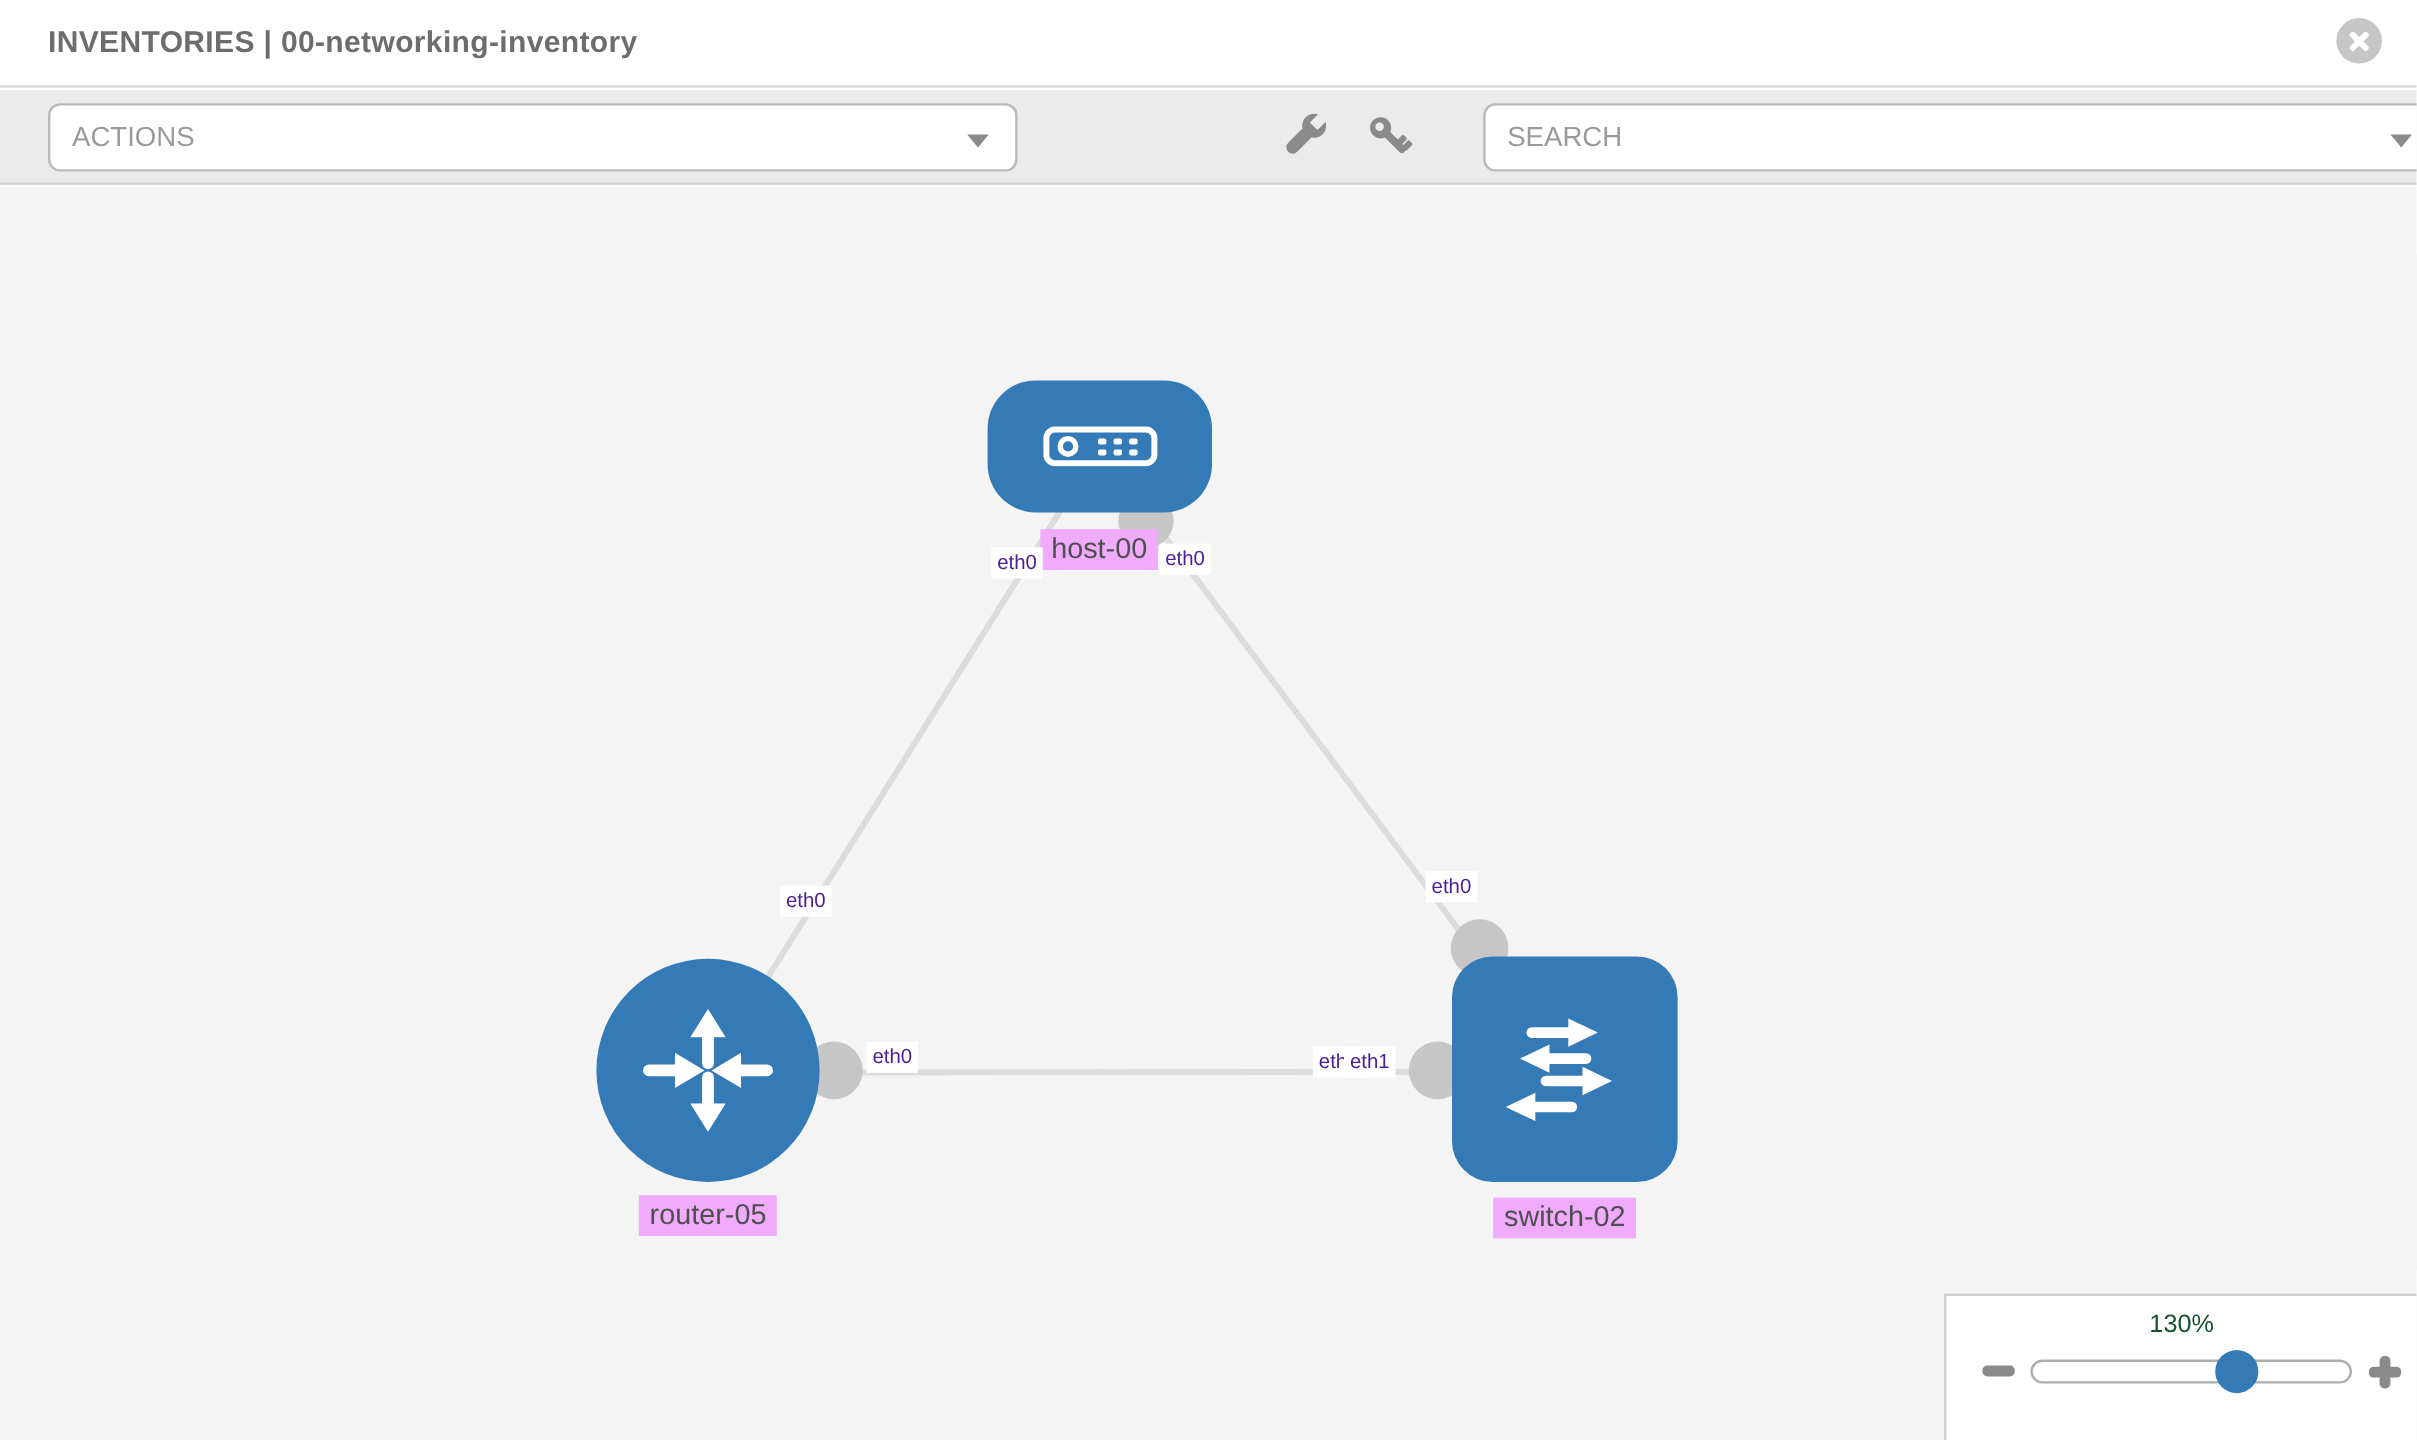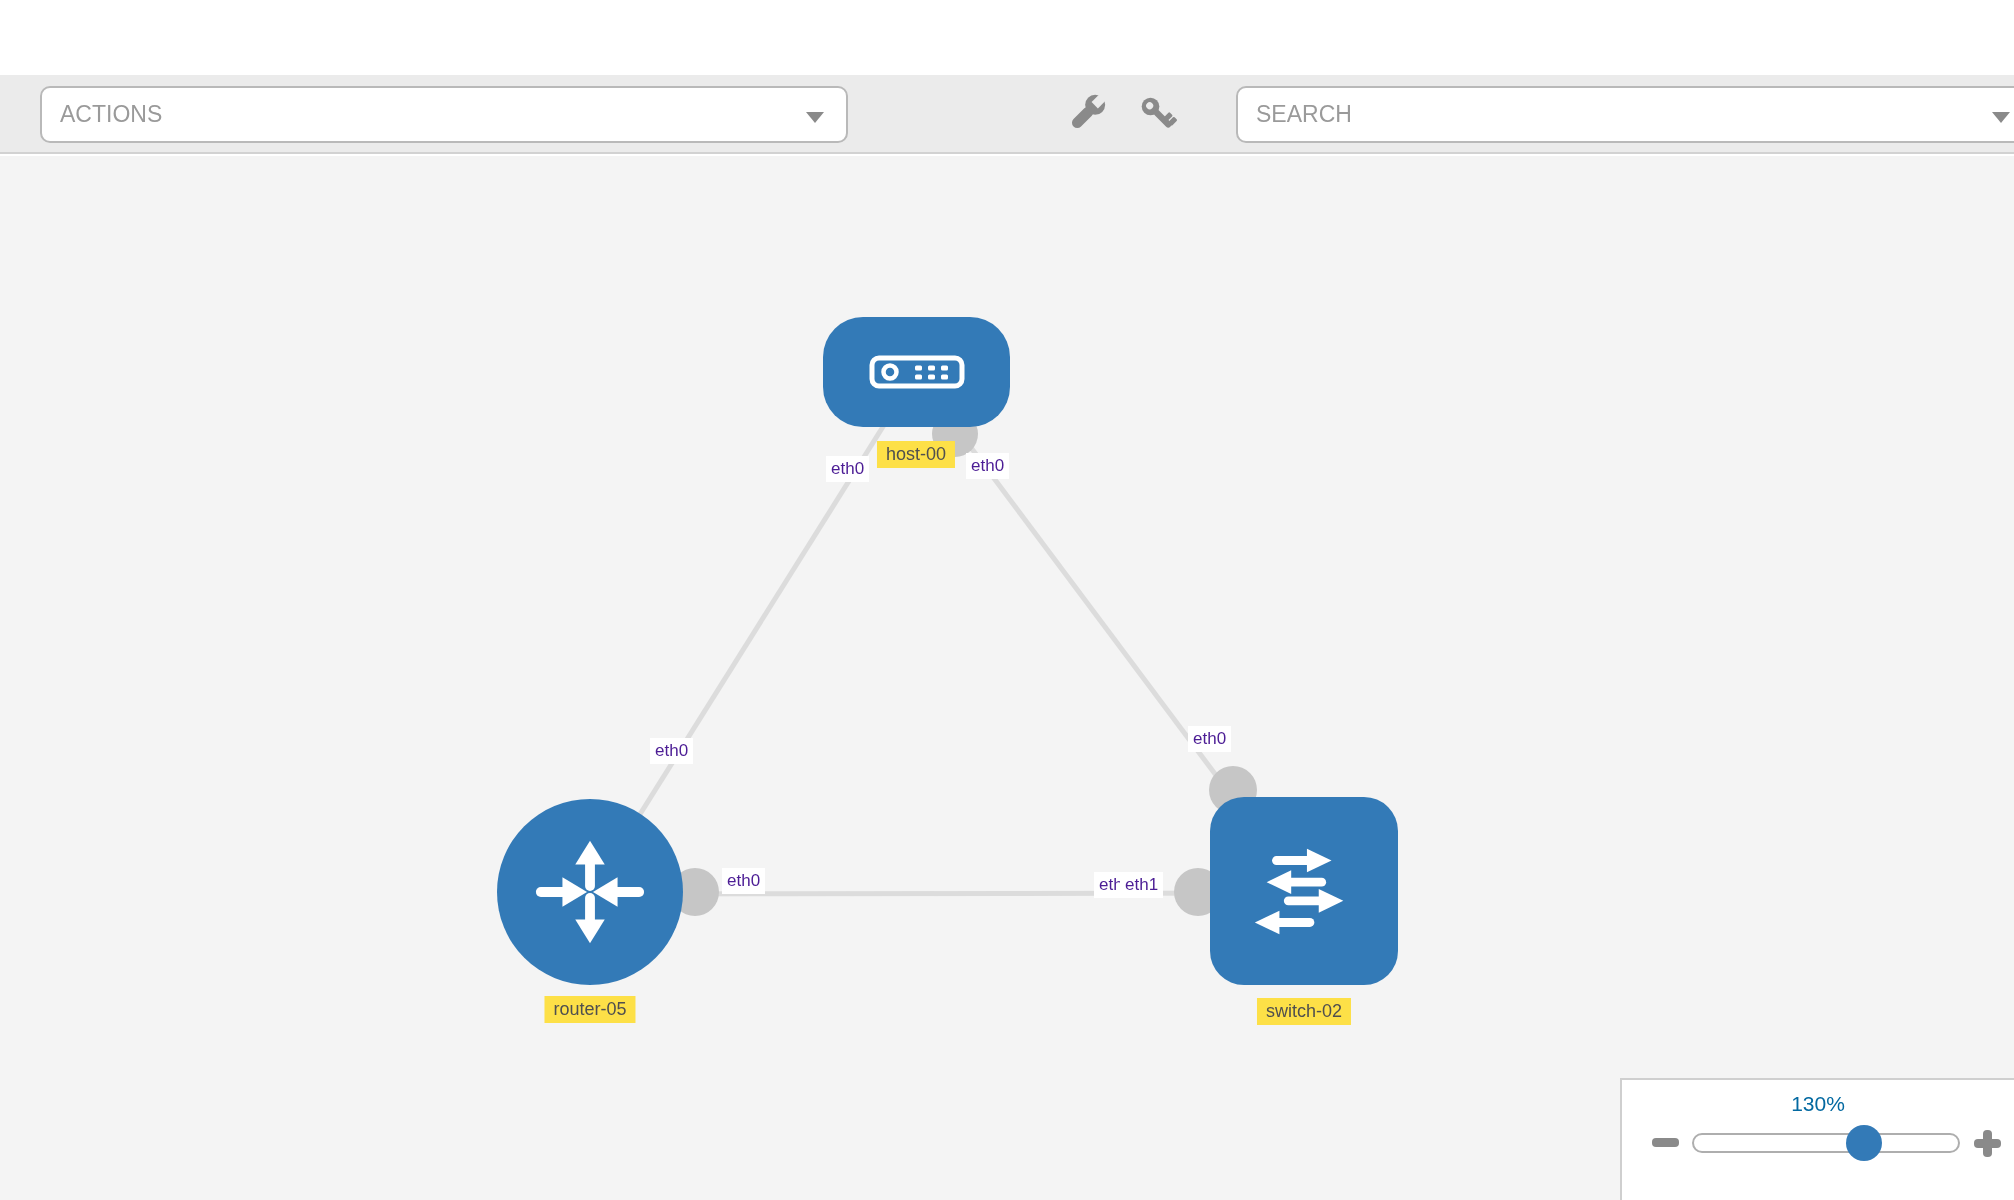--- a/index.html
+++ b/index.html
@@ -47,60 +47,64 @@
   .node { position:absolute; background:#337ab7; display:flex; align-items:center; justify-content:center; cursor:pointer; }
   .node-host   { left:823px;  top:161px; width:187px; height:110px; border-radius:40px; }
   .node-router { left:497px;  top:643px; width:186px; height:186px; border-radius:50%;  }
   .node-switch { left:1210px; top:641px; width:188px; height:188px; border-radius:34px; }
 
   .chip {
     position:absolute; background:#fff; color:#4c1d95; font-size:17px; line-height:1.3;
     padding:2px 5px; white-space:nowrap;
   }
   .node-label {
-    position:absolute; background:#fde047; color:#4f4f4f; font-size:18px; line-height:1.25;
+    position:absolute; background:#f0abfc; color:#4f4f4f; font-size:24px; line-height:1.25;
     padding:2px 9px; white-space:nowrap; transform:translateX(-50%);
   }
   .lbl-host   { left:916px;  top:285px; }
   .lbl-router { left:590px;  top:840px; }
   .lbl-switch { left:1304px; top:842px; }
 
   .chip-host-l   { left:826px;  top:300px; }
   .chip-host-r   { left:966px;  top:297px; }
   .chip-router-t { left:650px;  top:582px; }
   .chip-switch-t { left:1188px; top:570px; }
   .chip-router-r { left:722px;  top:712px; }
   .chip-sw-eth0  { left:1094px; top:716px; z-index:3; }
   .chip-sw-eth1  { left:1120px; top:716px; z-index:4;text-align:center; }
 
   
   .zoom-panel {
     position:absolute; left:1620px; top:922px; width:394px; height:122px;
     background:#fff; border-top:2px solid #cfcfcf; border-left:2px solid #cfcfcf;
   }
-  .zoom-level { position:absolute; left:0; top:12px; width:100%; text-align:center; font-size:21px; color:#0369a1; }
+  .zoom-level { position:absolute; left:0; top:12px; width:100%; text-align:center; font-size:21px; color:#14532d; }
   .hbar { position:absolute; width:27px; height:9px; border-radius:4px; background:#8a8a8a; }
   .minus-btn { left:30px; top:58px; cursor:pointer; }
   .plus-btn  { position:absolute; left:352px; top:50px; width:27px; height:27px; cursor:pointer; }
   .plus-btn::before { content:""; position:absolute; left:0; top:9px; width:27px; height:9px; border-radius:4px; background:#8a8a8a; }
   .plus-btn::after  { content:""; position:absolute; left:9px; top:0; width:9px; height:27px; border-radius:4px; background:#8a8a8a; }
   .slider-track {
     position:absolute; left:70px; top:53px; width:268px; height:20px;
     background:#fff; border:2px solid #aeaeae; border-radius:11px; cursor:pointer;
   }
   .slider-thumb {
     position:absolute; left:152px; top:-10px; width:36px; height:36px; border-radius:50%;
     background:#337ab7; cursor:grab;
   }
 </style>
 </head>
 <body>
 
 <div class="app">
 
+  <div class="header">
+    <div class="page-title">INVENTORIES | 00-networking-inventory</div>
+    <div class="close-btn"></div>
+  </div>
 
   <div class="toolbar">
     <div class="select actions-select">
       <span class="sel-label">ACTIONS</span>
       <span class="caret"></span>
     </div>
 
     <div class="tool-icon-btn wrench-btn">
       <svg width="40" height="40" viewBox="0 0 34 34">
         <g transform="rotate(45 17 17)">

